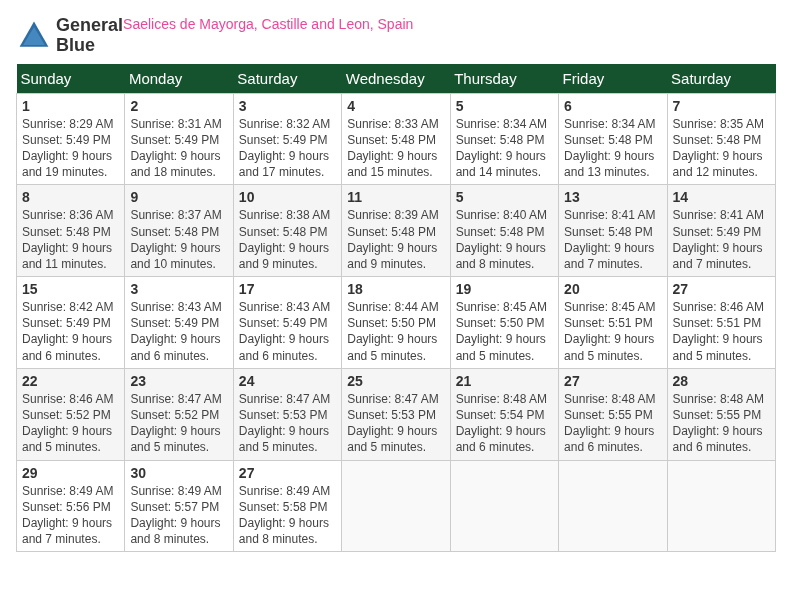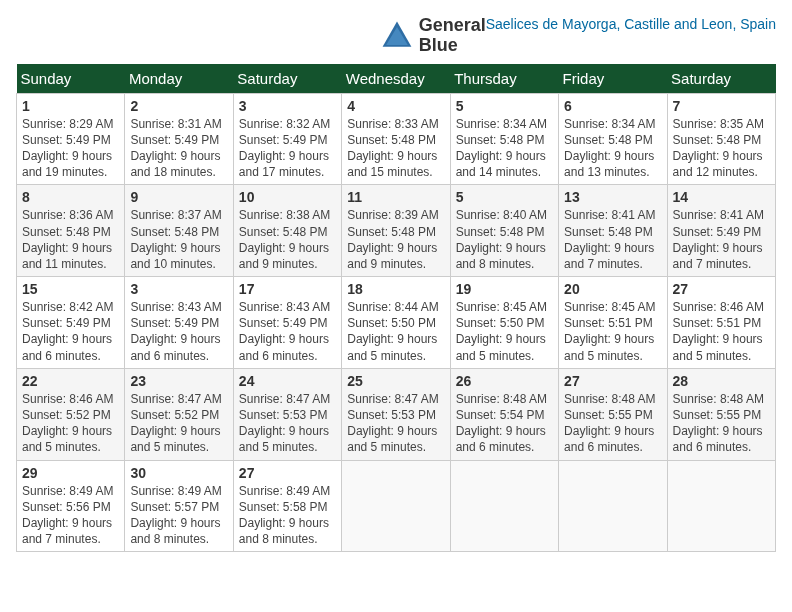--- a/index.html
+++ b/index.html
@@ -5,21 +5,21 @@
     * { box-sizing: border-box; margin: 0; padding: 0; }
     body {
       font-family: Arial, sans-serif;
       background: #fff;
       width: 792px;
       min-height: 612px;
       padding: 16px;
     }
     .header-area {
       display: flex;
-      justify-content: flex-end;
+      justify-content: flex-start;
       align-items: flex-start;
       margin-bottom: 4px;
     }
     .logo {
       display: flex;
       align-items: center;
       gap: 4px;
     }
     .logo-text {
       font-size: 18px;
@@ -37,21 +37,21 @@
     .title-area {
       text-align: right;
     }
     .main-title {
       font-size: 32px;
       font-weight: bold;
       color: #333;
     }
     .subtitle {
       font-size: 14px;
-      color: #0369a1;
+      color: #ec4899;
     }
     table {
       width: 100%;
       border-collapse: collapse;
       margin-top: 8px;
       font-size: 11px;
     }
     thead tr th {
       background: #14532d;
       color: #fff;
@@ -221,21 +221,21 @@
         </td>
         <td>
           <span class="day-number">24</span>
           <div class="day-info">Sunrise: 8:47 AM<br>Sunset: 5:53 PM<br>Daylight: 9 hours and 5 minutes.</div>
         </td>
         <td>
           <span class="day-number">25</span>
           <div class="day-info">Sunrise: 8:47 AM<br>Sunset: 5:53 PM<br>Daylight: 9 hours and 5 minutes.</div>
         </td>
         <td>
-          <span class="day-number">26</span>
+          <span class="day-number">21</span>
           <div class="day-info">Sunrise: 8:48 AM<br>Sunset: 5:54 PM<br>Daylight: 9 hours and 6 minutes.</div>
         </td>
         <td>
           <span class="day-number">27</span>
           <div class="day-info">Sunrise: 8:48 AM<br>Sunset: 5:55 PM<br>Daylight: 9 hours and 6 minutes.</div>
         </td>
         <td>
           <span class="day-number">28</span>
           <div class="day-info">Sunrise: 8:48 AM<br>Sunset: 5:55 PM<br>Daylight: 9 hours and 6 minutes.</div>
         </td>

